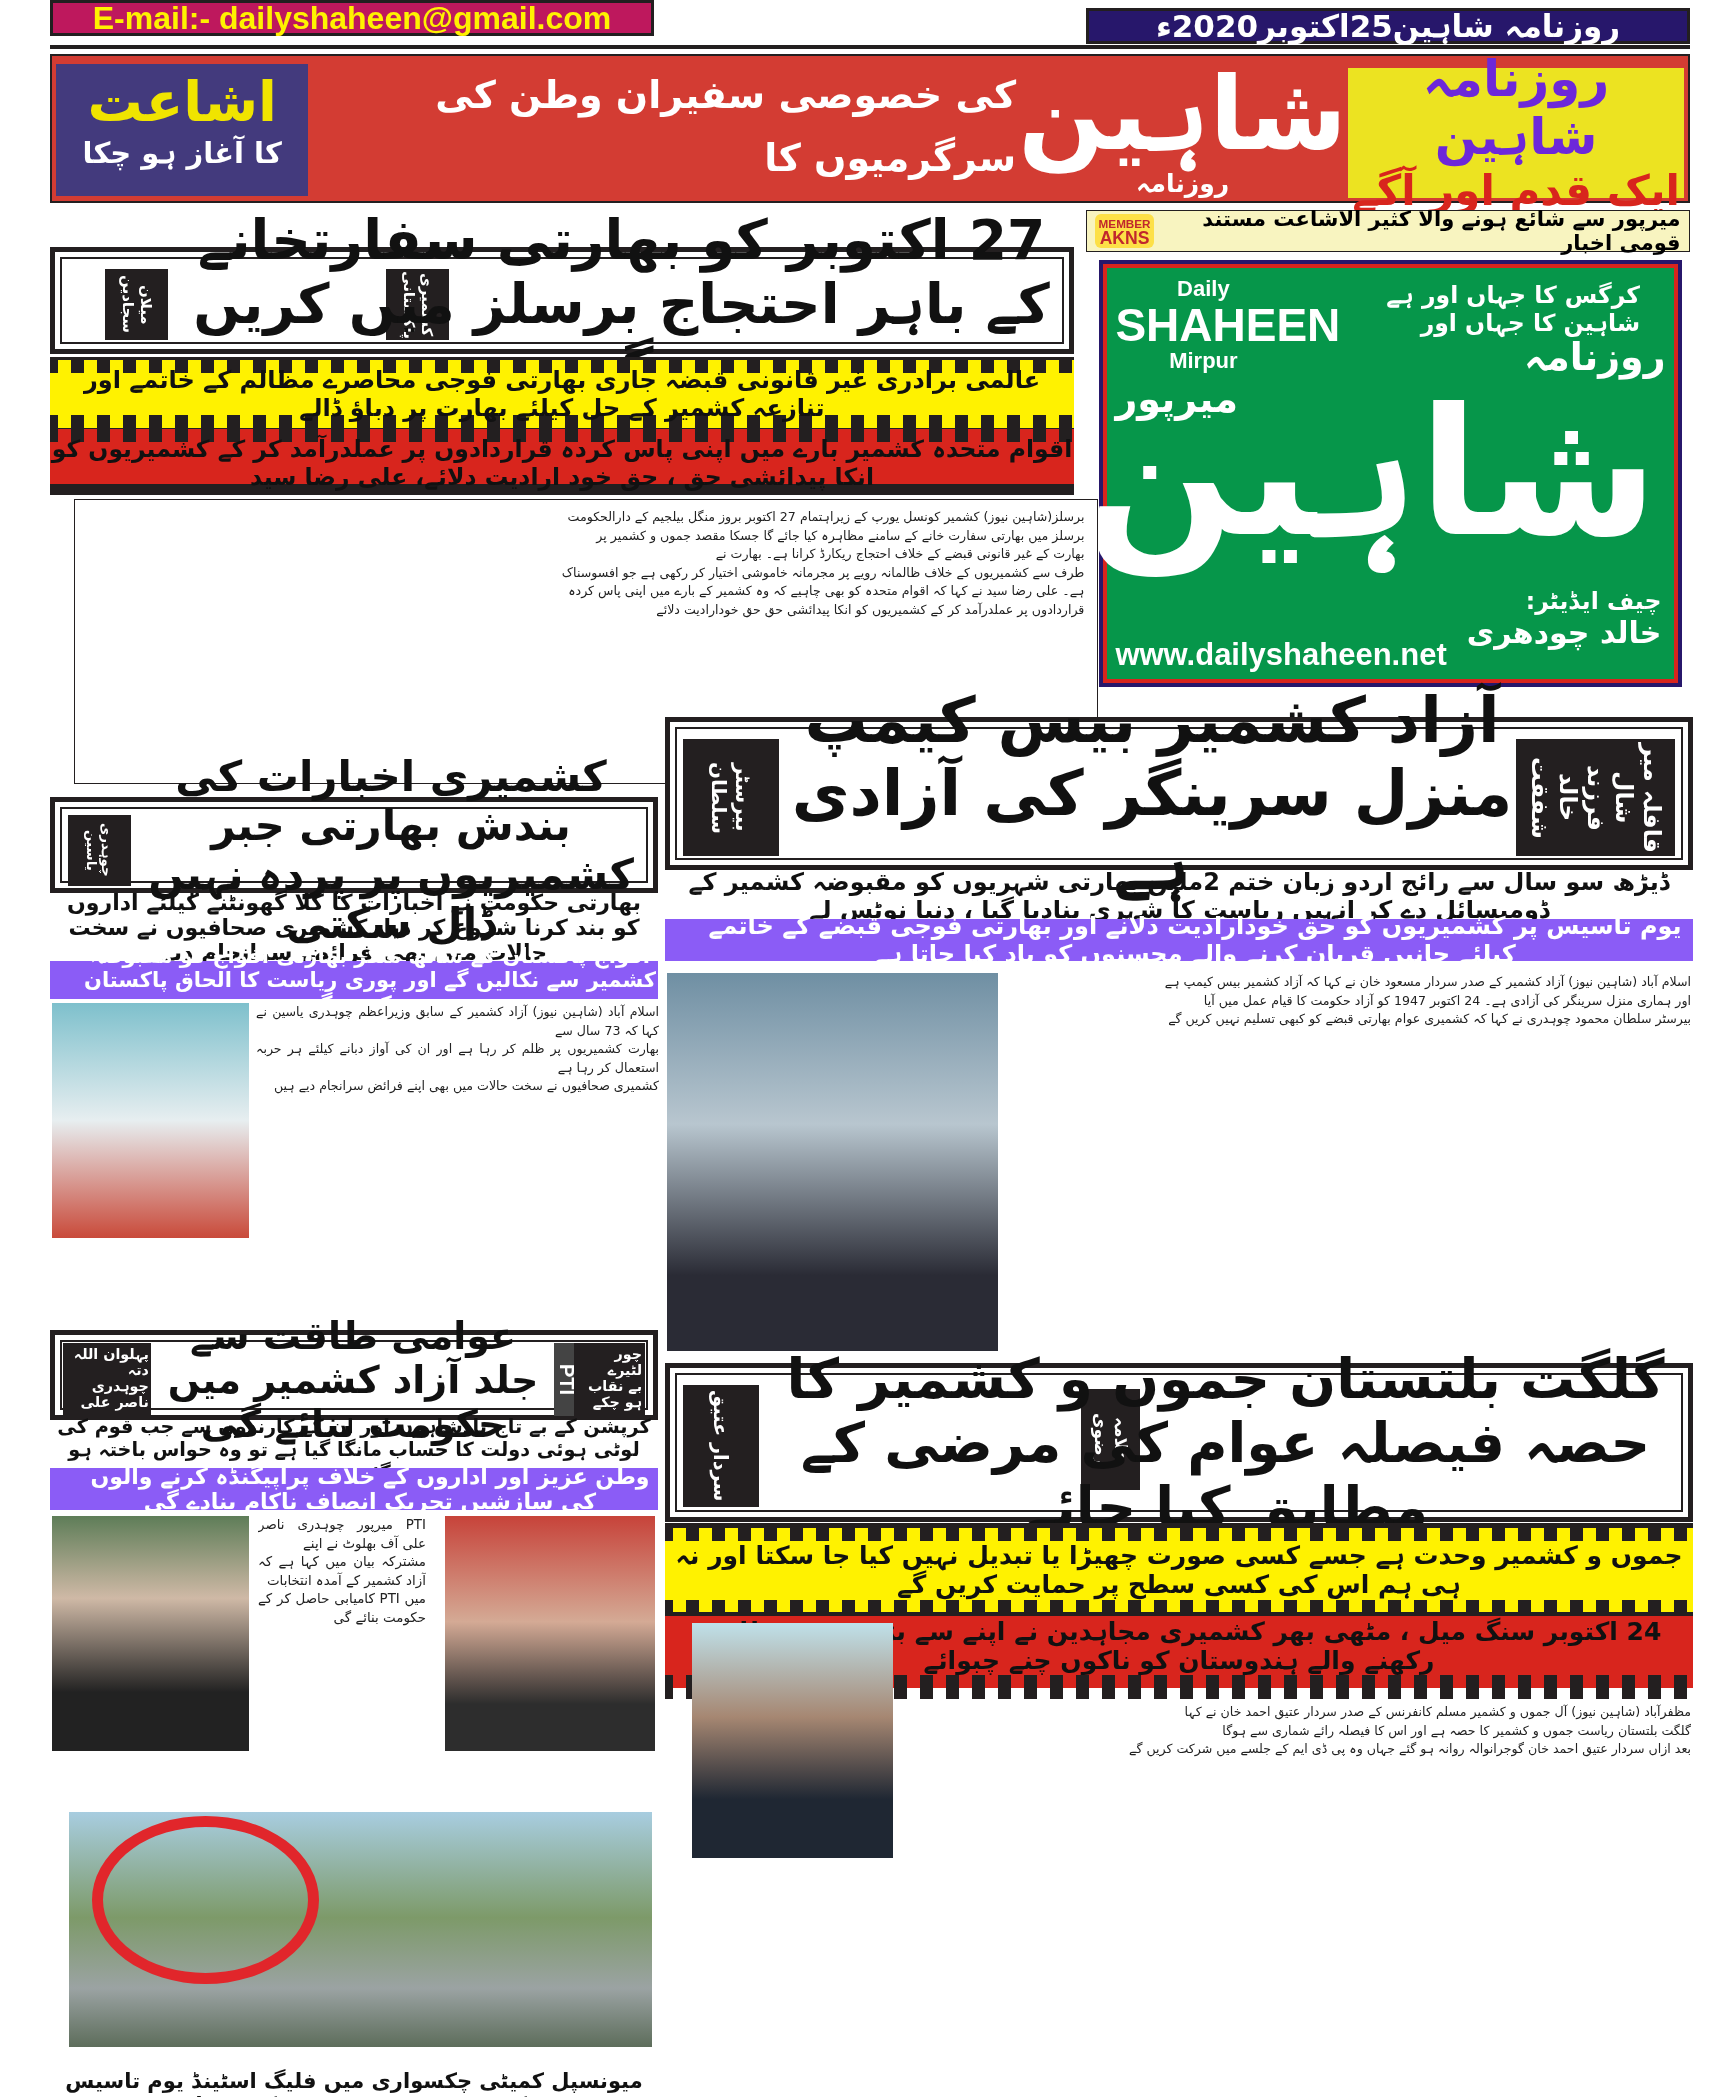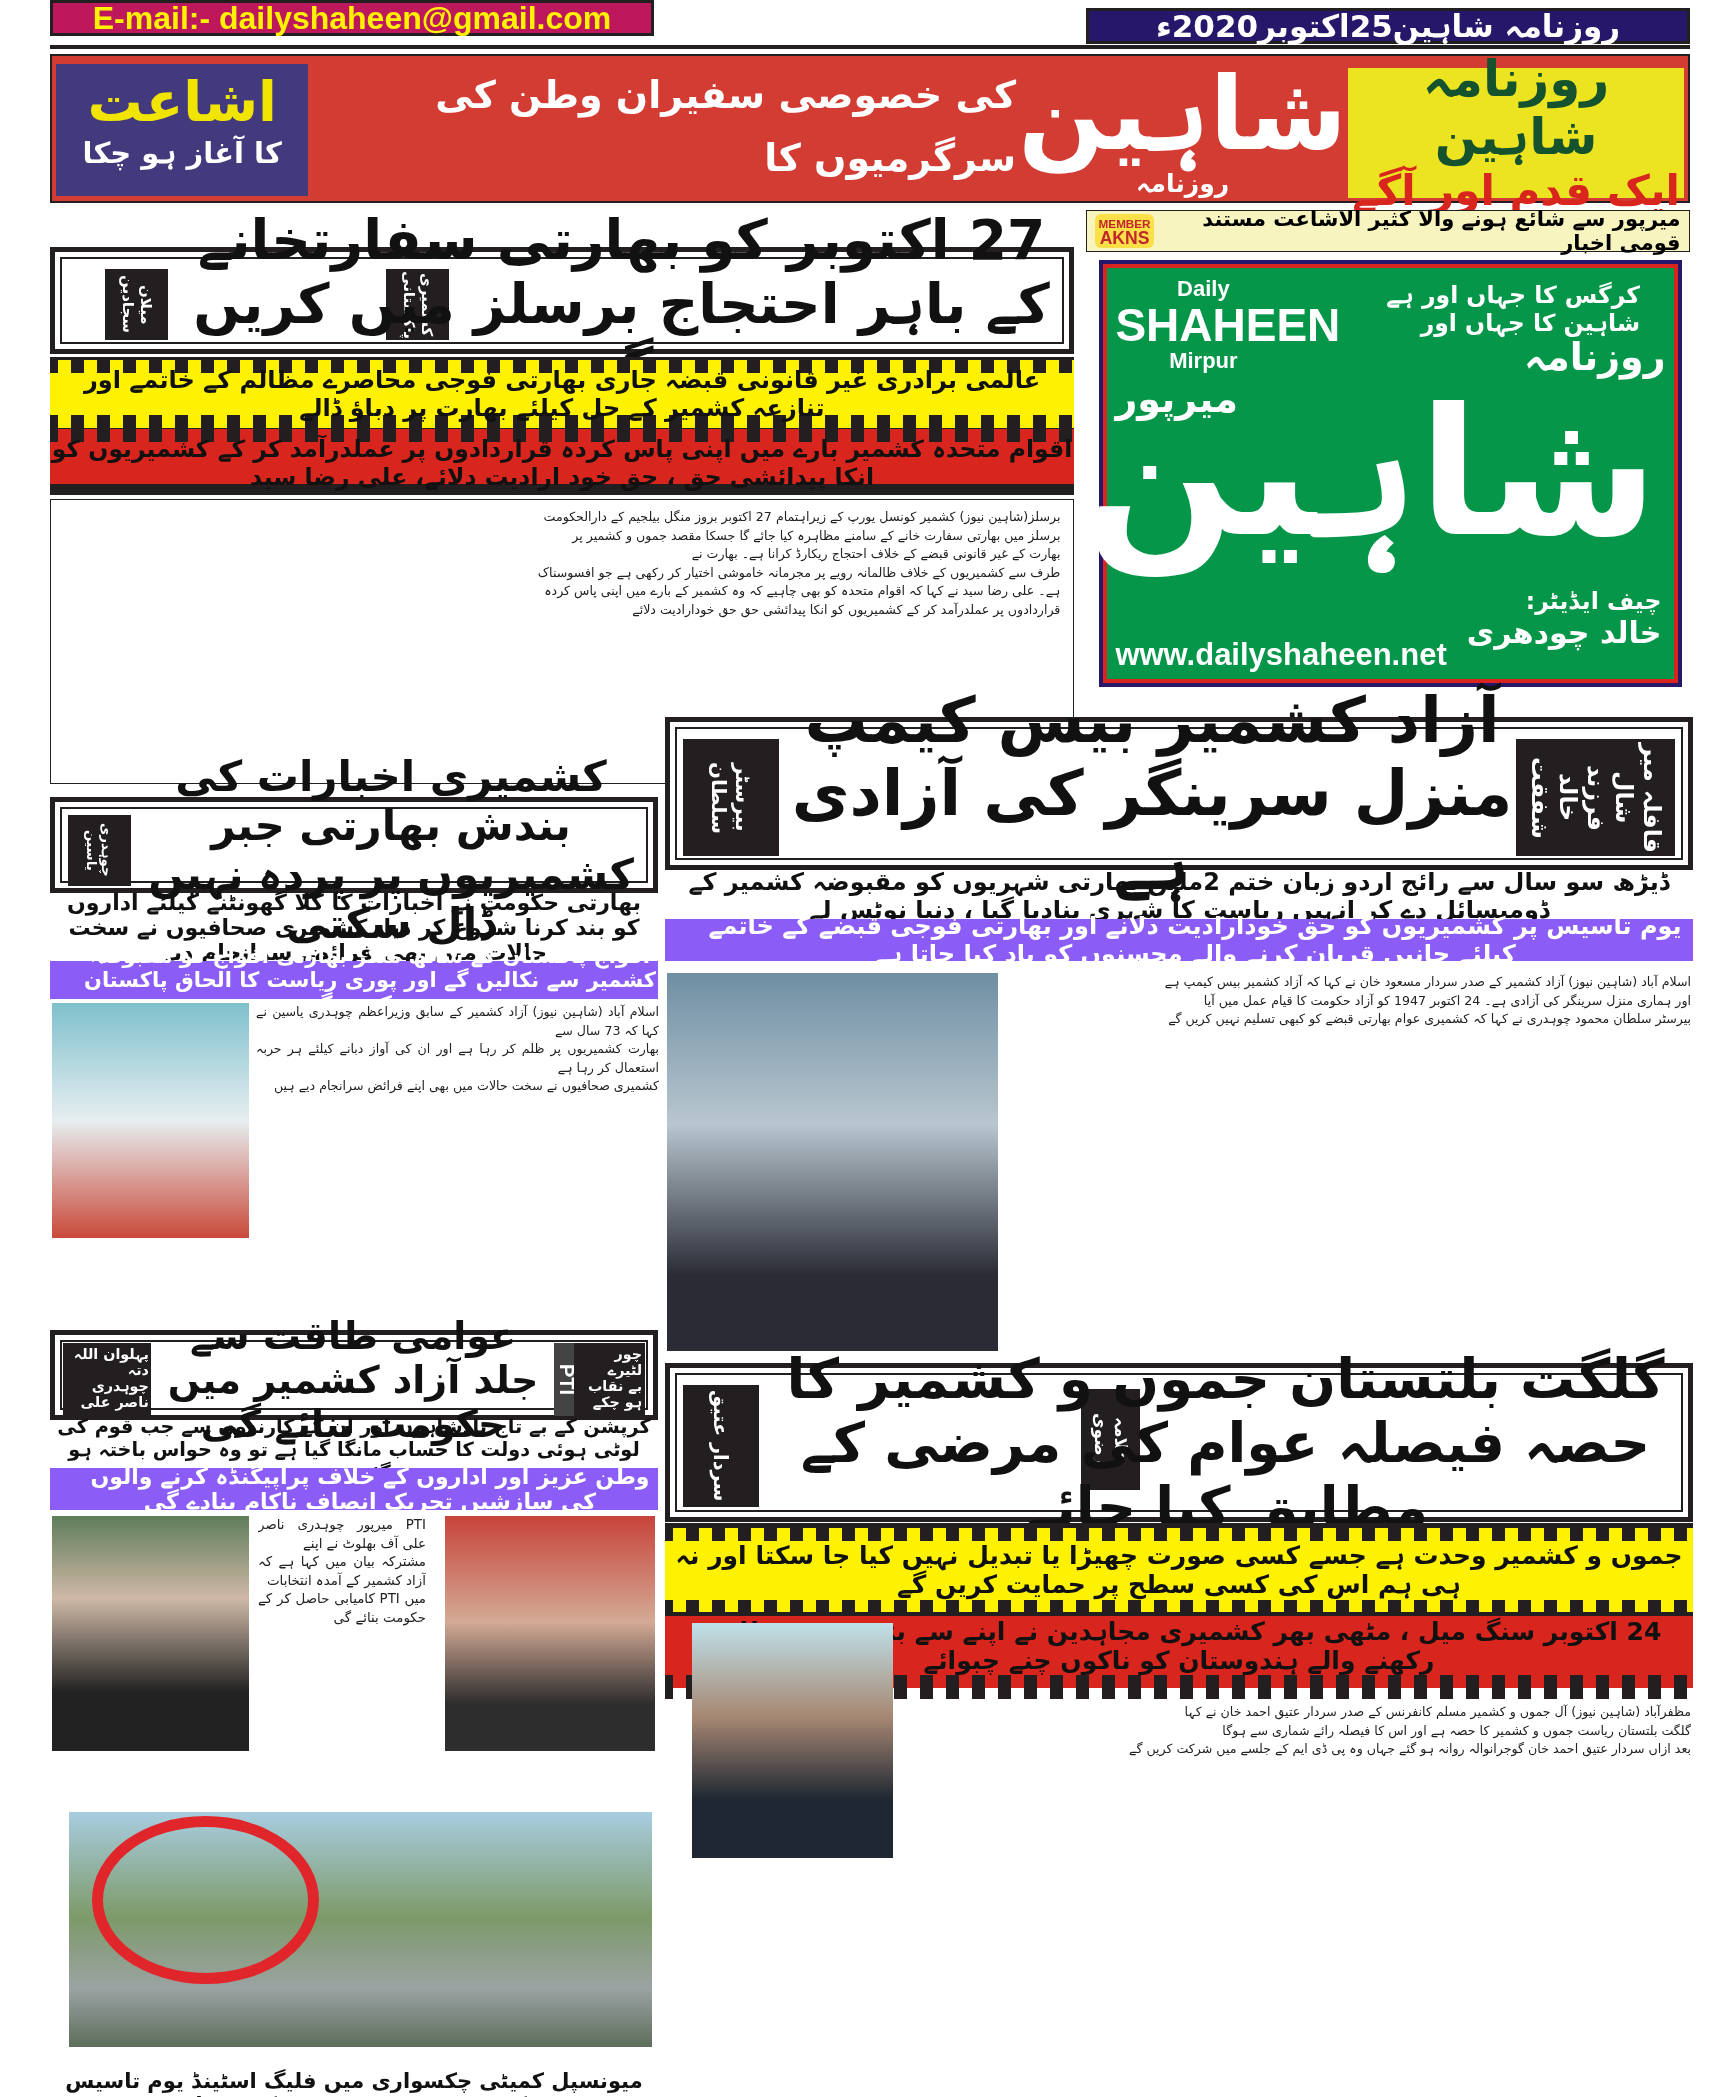--- a/index.html
+++ b/index.html
@@ -22,21 +22,21 @@
   .kicker{background:#231f20;color:#fff;font-weight:bold;}
   .film{background:#231f20;}
   .film-holes{height:12.6px;background-image:repeating-linear-gradient(90deg,transparent 0 7.6px,var(--hole) 7.6px 21px,transparent 21px 26px);}
   .strip-yellow{background:#fff200;color:#111;font-weight:bold;}
   .strip-red{background:#d8251d;color:#111;font-weight:bold;}
   .strip-black{background:#8b5cf6;color:#fff;font-weight:bold;padding-left:32px;}
   .sub-white{color:#111;font-weight:bold;}
   
   .col-text{font-size:12.6px;line-height:18.5px;color:#222;overflow:hidden;direction:rtl;text-align:justify;}
   .col-text span{display:block;}
-  .col-border{border:1.7px solid #231f20;}
+  .col-border{border:1.7px solid #231f20;margin-left:24px;}
   .photo{background:linear-gradient(160deg,#c7d5d8,#7e8e95);overflow:hidden;}
   .member{background:#f8f4c0;border:1.7px solid #231f20;}
   .akns{background:#fde047;color:#c1272d;font-family:"Liberation Sans",sans-serif;font-weight:bold;border-radius:5.9px;}
   .mast{background:#06964a;border:4.2px solid #d8251d;outline:4.2px solid #27176b;}
 </style>
 </head>
 <body>
 
 <div class="abs email-box center" style="left:50px;top:0;width:604px;height:36px;">
   <span>E-mail:-  dailyshaheen@gmail.com</span>
@@ -53,21 +53,21 @@
   </div>
   <div class="abs white-text rtl" style="left:268px;top:8.4px;width:696px;height:132px;font-size:38px;line-height:63px;">
     <div>کی خصوصی سفیران وطن کی سرگرمیوں کا</div>
     <div>تارکین وطن کشمیریوں کے شب روز پر مشتمل خصوصی</div>
   </div>
   <div class="abs white-text center" style="left:973px;top:0;width:315px;height:145px;flex-direction:column;">
     <span style="font-size:101px;line-height:109px;">شاہین</span>
     <span style="font-size:25px;">روزنامہ</span>
   </div>
   <div class="abs banner-yellow center" style="left:1296px;top:11.7px;width:336px;height:130px;flex-direction:column;">
-    <span style="font-size:50px;color:#14532d;font-weight:bold;">روزنامہ شاہین</span>
+    <span style="font-size:50px;color:#6d28d9;font-weight:bold;">روزنامہ شاہین</span>
     <span style="font-size:42px;color:#d8251d;font-weight:bold;">ایک قدم اور آگے</span>
   </div>
 </div>
 
 <div class="abs member rtl" style="left:1086px;top:210px;width:604px;height:42px;display:flex;align-items:center;justify-content:space-between;padding:0 8.4px;">
   <span style="font-size:21px;font-weight:bold;">میرپور سے شائع ہونے والا کثیر الاشاعت مستند قومی اخبار</span>
   <span class="akns center" style="width:67px;height:34px;flex-direction:column;line-height:15px;">
     <span style="font-size:11.7px;">MEMBER</span>
     <span style="font-size:17.6px;">AKNS</span>
   </span>

